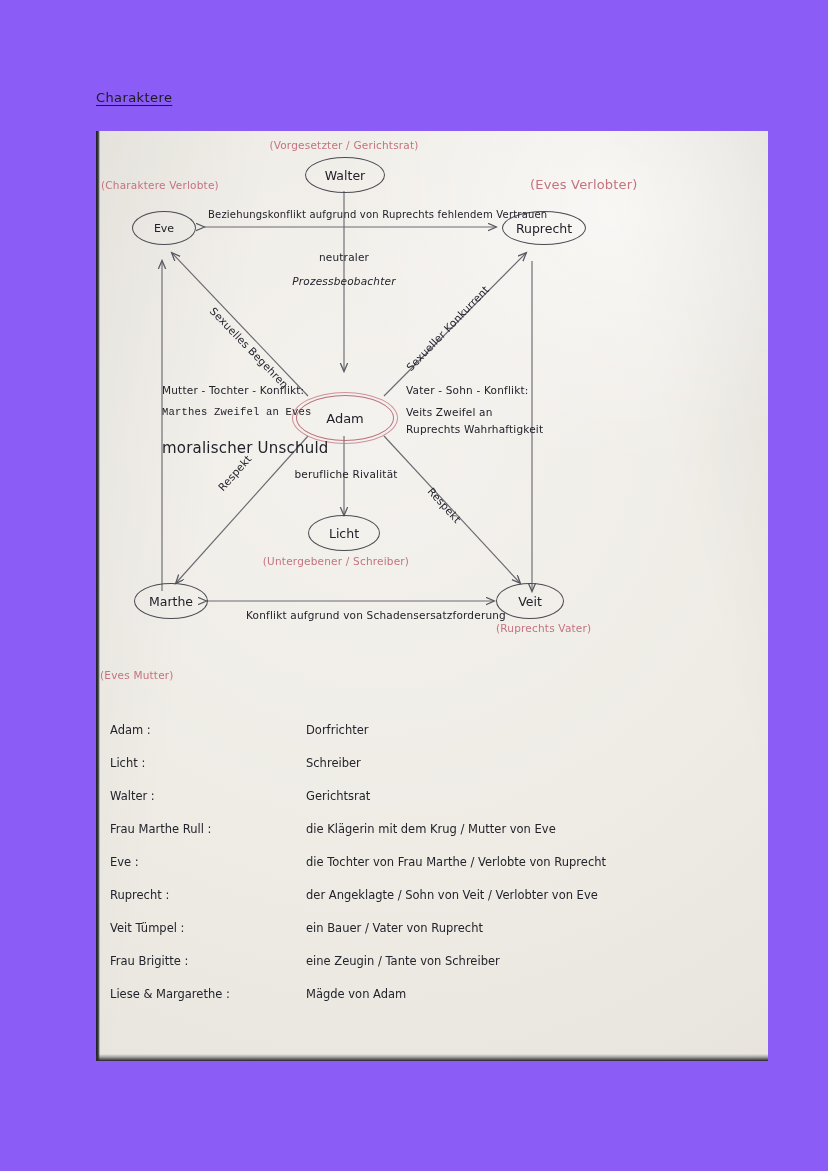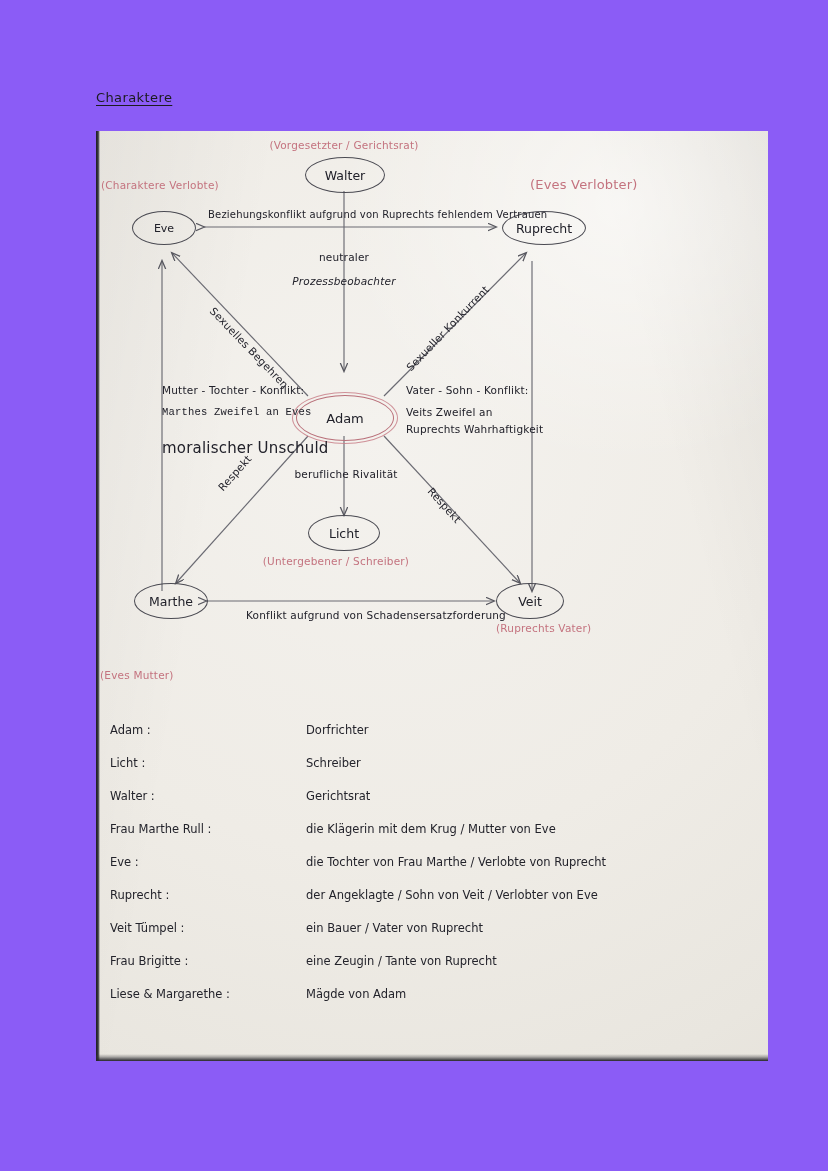--- a/index.html
+++ b/index.html
@@ -191,21 +191,21 @@
       <div class="list-row" style="left:14px;top:757px;">
         <span class="list-name">Ruprecht :</span>
         <span class="list-desc">der Angeklagte  / Sohn von Veit / Verlobter von Eve</span>
       </div>
       <div class="list-row" style="left:14px;top:790px;">
         <span class="list-name">Veit Tümpel :</span>
         <span class="list-desc">ein Bauer  / Vater von Ruprecht</span>
       </div>
       <div class="list-row" style="left:14px;top:823px;">
         <span class="list-name">Frau Brigitte :</span>
-        <span class="list-desc">eine Zeugin  / Tante von Ruprecht</span>
+        <span class="list-desc">eine Zeugin  / Tante von Schreiber</span>
       </div>
       <div class="list-row" style="left:14px;top:856px;">
         <span class="list-name">Liese &amp; Margarethe :</span>
         <span class="list-desc">Mägde von Adam</span>
       </div>
     </div>
 
   </div>
 </div>
 

